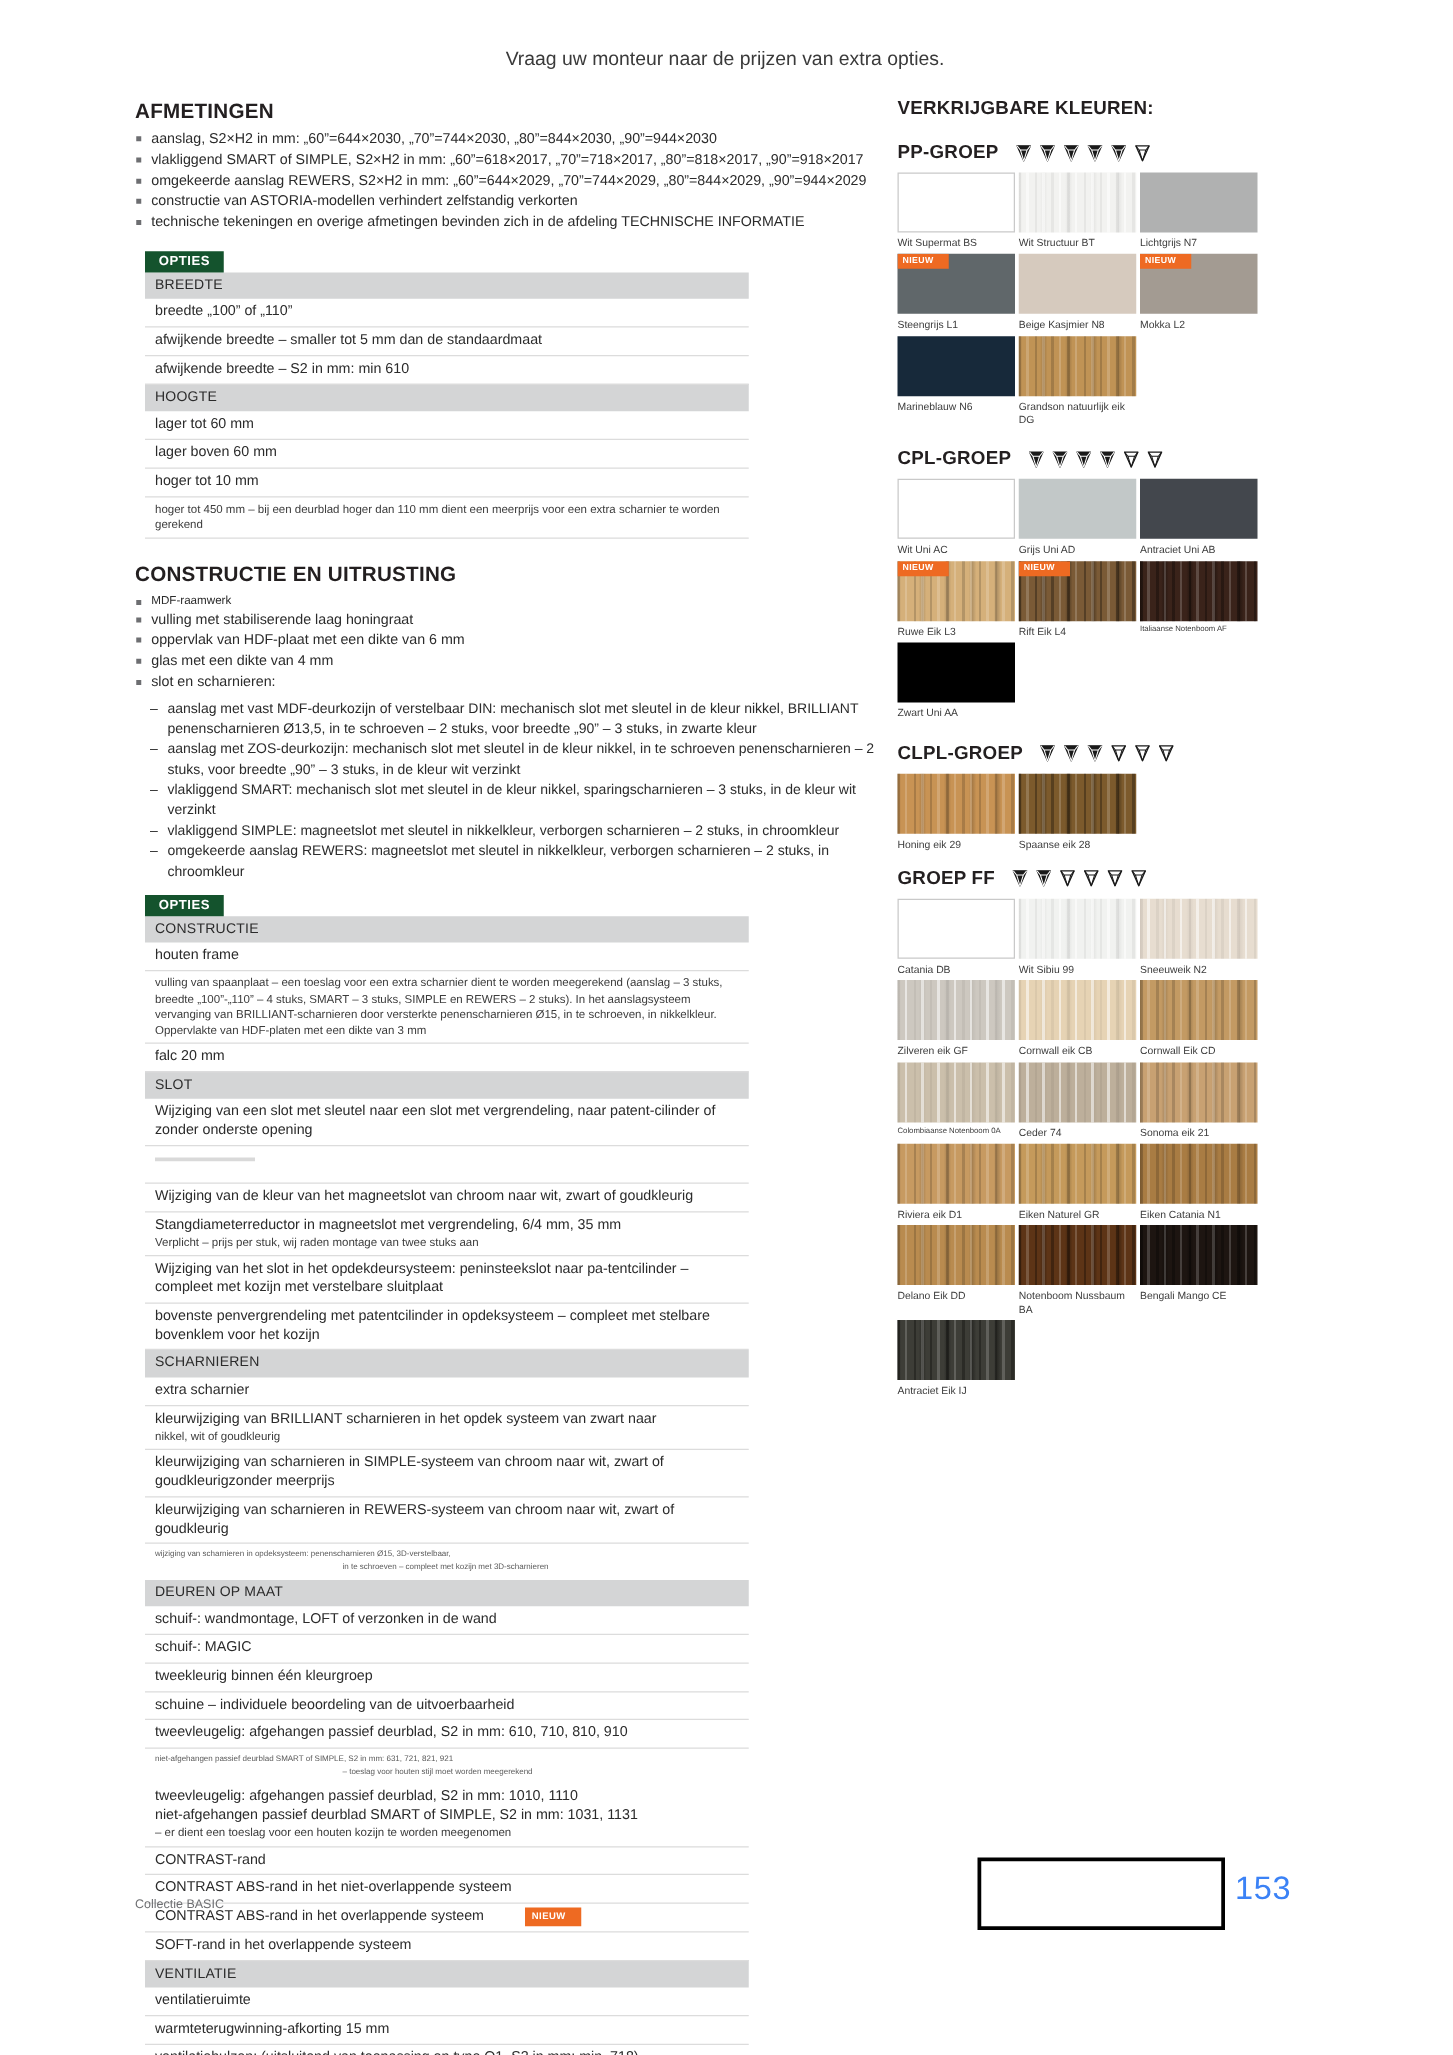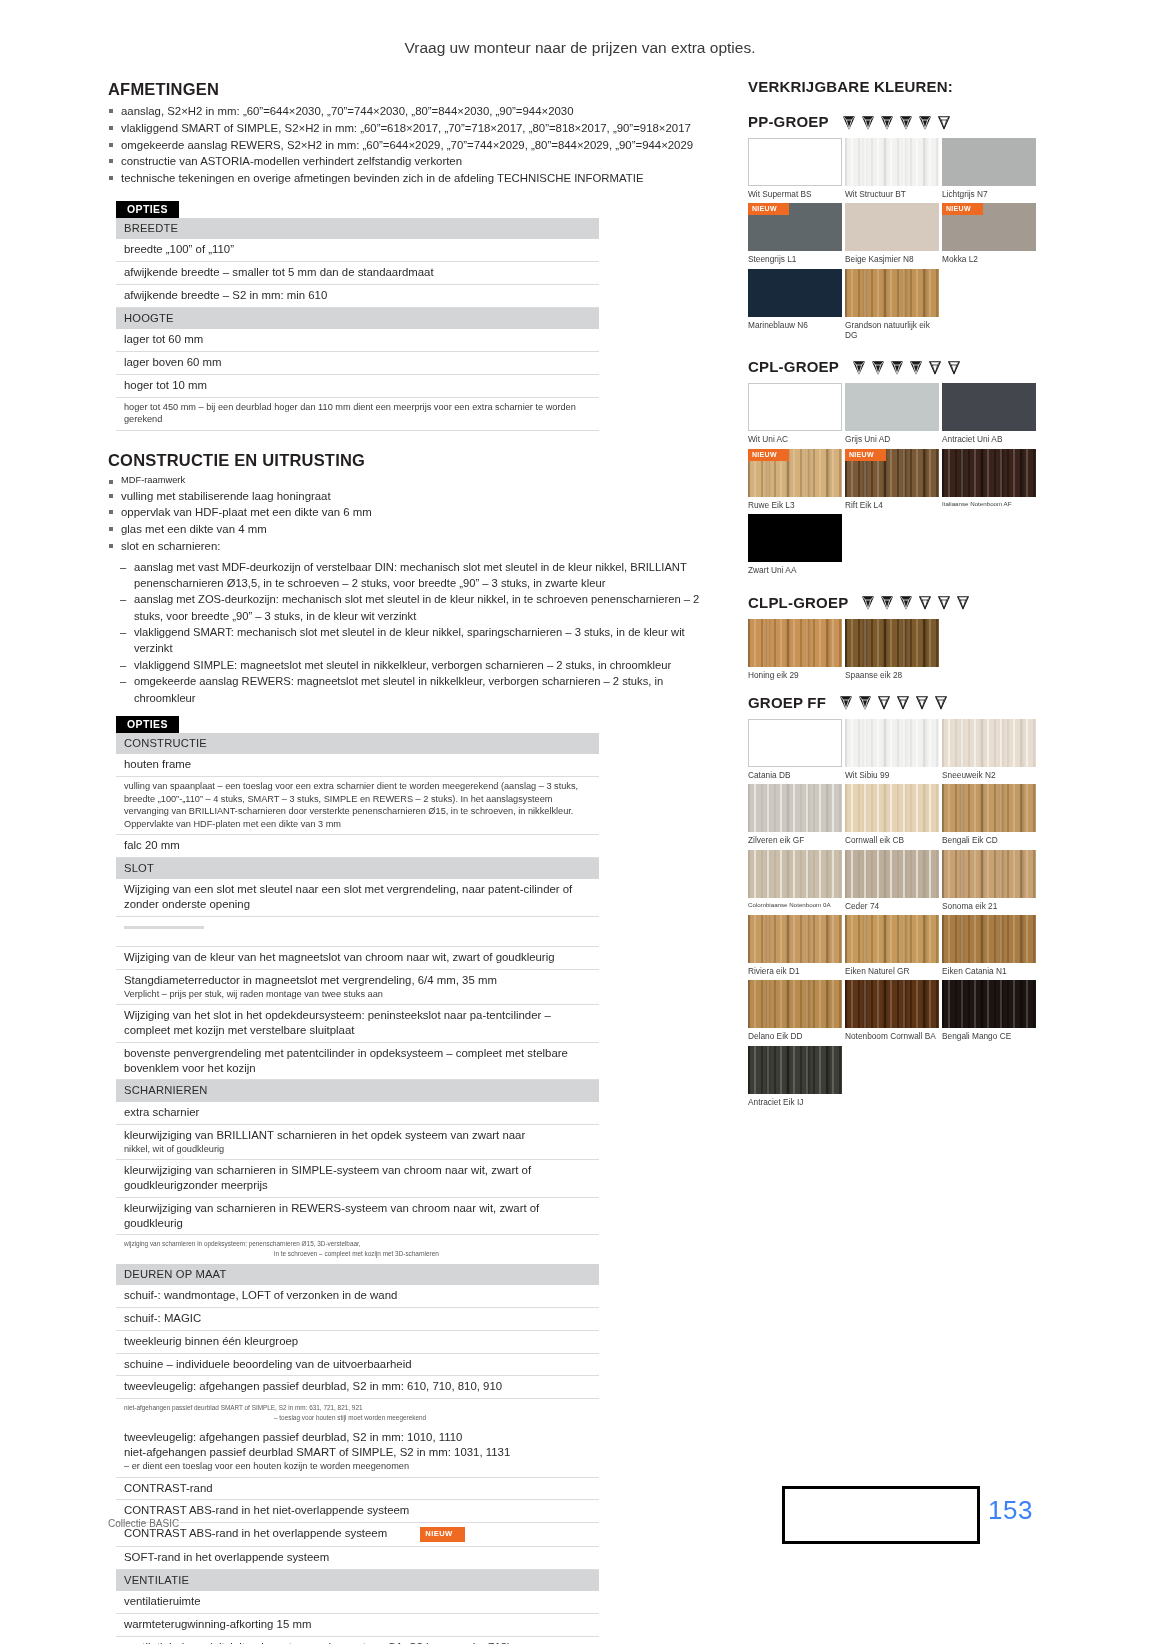--- a/index.html
+++ b/index.html
@@ -40,21 +40,21 @@
   ul.dash{list-style:none;margin:0;padding:0 0 0 12px;}
   ul.dash>li{
     position:relative;padding-left:14px;font-size:11.2px;line-height:1.46;color:#2b2b2b;
   }
   ul.dash>li:before{
     content:"\2013";position:absolute;left:0;top:0;color:#2b2b2b;
   }
 
   
   .opties-tag{
-    display:inline-block;background:#000000;color:#fff;
+    display:inline-block;background:#14532d;color:#fff;
     font-size:10.5px;font-weight:bold;letter-spacing:.4px;
     padding:2px 11px 3px 11px;margin:10px 12px 0 8px;
   }
 
   
   .tbl{width:483px;margin:0 0 0 8px;border-collapse:collapse;}
   .tbl .hd td{
     background:#d4d5d6;font-size:11.2px;padding:3px 0 4px 8px;color:#2b2b2b;
     border:none;letter-spacing:.2px;
   }
@@ -71,21 +71,21 @@
   .xsline.ind{padding-left:150px;}
   .rule-sm{display:block;width:80px;height:3px;background:#d9d9d9;margin:6px 0 2px 0;}
 
   .nieuw{
     display:inline-block;background:#ee6a22;color:#fff;font-size:7.6px;
     font-weight:bold;letter-spacing:.4px;padding:2px 12px 3px 5px;
     vertical-align:1px;margin-left:30px;
   }
 
   
-  .rightcol{position:absolute;left:748px;top:78px;width:300px;}
+  .rightcol{position:absolute;left:718px;top:78px;width:300px;}
   .kleuren-title{font-size:15px;font-weight:bold;letter-spacing:.2px;margin:0 0 18px 0;}
   .grp-head{display:flex;align-items:center;margin:0 0 8px 0;}
   .grp-name{font-size:15px;font-weight:bold;letter-spacing:.2px;white-space:nowrap;}
   .diamonds{margin-left:12px;display:flex;gap:3px;align-items:center;}
   .dia{width:16px;height:16px;display:block;}
 
   .swatch-grid{display:flex;flex-wrap:wrap;width:292px;}
   .sw{width:94px;margin:0 3px 4px 0;}
   .sw .chip{
     width:94px;height:48px;position:relative;overflow:hidden;display:block;
@@ -537,21 +537,21 @@
             <div class="sw">
               <div class="chip" style="background: repeating-linear-gradient(90deg, rgba(0, 0, 0, 0.05) 0px, rgba(0, 0, 0, 0.05) 2px, transparent 2px, transparent 6px, rgba(255, 255, 255, 0.55) 6px, rgba(255, 255, 255, 0.55) 8px, transparent 8px, transparent 13px), repeating-linear-gradient(90deg, rgba(0, 0, 0, 0.05) 0px, transparent 3px, transparent 17px, rgba(0, 0, 0, 0.05) 20px), rgb(205, 200, 192);"></div>
               <span class="lbl">Zilveren eik GF</span>
             </div>
             <div class="sw">
               <div class="chip" style="background: repeating-linear-gradient(90deg, rgba(0, 0, 0, 0.05) 0px, rgba(0, 0, 0, 0.05) 2px, transparent 2px, transparent 6px, rgba(255, 255, 255, 0.55) 6px, rgba(255, 255, 255, 0.55) 8px, transparent 8px, transparent 13px), repeating-linear-gradient(90deg, rgba(0, 0, 0, 0.05) 0px, transparent 3px, transparent 17px, rgba(0, 0, 0, 0.05) 20px), rgb(230, 211, 180);"></div>
               <span class="lbl">Cornwall eik CB</span>
             </div>
             <div class="sw">
               <div class="chip" style="background: repeating-linear-gradient(90deg, rgba(0, 0, 0, 0.16) 0px, rgba(0, 0, 0, 0.16) 2px, transparent 2px, transparent 6px, rgba(255, 255, 255, 0.18) 6px, rgba(255, 255, 255, 0.18) 8px, transparent 8px, transparent 13px), repeating-linear-gradient(90deg, rgba(0, 0, 0, 0.16) 0px, transparent 3px, transparent 17px, rgba(0, 0, 0, 0.16) 20px), rgb(195, 154, 99);"></div>
-              <span class="lbl">Bengali Eik CD</span>
+              <span class="lbl">Cornwall Eik CD</span>
             </div>
             <div class="sw">
               <div class="chip" style="background: repeating-linear-gradient(90deg, rgba(0, 0, 0, 0.05) 0px, rgba(0, 0, 0, 0.05) 2px, transparent 2px, transparent 6px, rgba(255, 255, 255, 0.55) 6px, rgba(255, 255, 255, 0.55) 8px, transparent 8px, transparent 13px), repeating-linear-gradient(90deg, rgba(0, 0, 0, 0.05) 0px, transparent 3px, transparent 17px, rgba(0, 0, 0, 0.05) 20px), rgb(203, 191, 171);"></div>
               <span class="lbl tiny">Colombiaanse Notenboom 0A</span>
             </div>
             <div class="sw">
               <div class="chip" style="background: repeating-linear-gradient(90deg, rgba(0, 0, 0, 0.05) 0px, rgba(0, 0, 0, 0.05) 2px, transparent 2px, transparent 6px, rgba(255, 255, 255, 0.55) 6px, rgba(255, 255, 255, 0.55) 8px, transparent 8px, transparent 13px), repeating-linear-gradient(90deg, rgba(0, 0, 0, 0.05) 0px, transparent 3px, transparent 17px, rgba(0, 0, 0, 0.05) 20px), rgb(189, 175, 155);"></div>
               <span class="lbl">Ceder 74</span>
             </div>
             <div class="sw">
@@ -569,21 +569,21 @@
             <div class="sw">
               <div class="chip" style="background: repeating-linear-gradient(90deg, rgba(0, 0, 0, 0.16) 0px, rgba(0, 0, 0, 0.16) 2px, transparent 2px, transparent 6px, rgba(255, 255, 255, 0.18) 6px, rgba(255, 255, 255, 0.18) 8px, transparent 8px, transparent 13px), repeating-linear-gradient(90deg, rgba(0, 0, 0, 0.16) 0px, transparent 3px, transparent 17px, rgba(0, 0, 0, 0.16) 20px), rgb(169, 124, 67);"></div>
               <span class="lbl">Eiken Catania N1</span>
             </div>
             <div class="sw">
               <div class="chip" style="background: repeating-linear-gradient(90deg, rgba(0, 0, 0, 0.16) 0px, rgba(0, 0, 0, 0.16) 2px, transparent 2px, transparent 6px, rgba(255, 255, 255, 0.18) 6px, rgba(255, 255, 255, 0.18) 8px, transparent 8px, transparent 13px), repeating-linear-gradient(90deg, rgba(0, 0, 0, 0.16) 0px, transparent 3px, transparent 17px, rgba(0, 0, 0, 0.16) 20px), rgb(185, 139, 79);"></div>
               <span class="lbl">Delano Eik DD</span>
             </div>
             <div class="sw">
               <div class="chip" style="background: repeating-linear-gradient(90deg, rgba(0, 0, 0, 0.3) 0px, rgba(0, 0, 0, 0.3) 2px, transparent 2px, transparent 6px, rgba(255, 255, 255, 0.18) 6px, rgba(255, 255, 255, 0.18) 8px, transparent 8px, transparent 13px), repeating-linear-gradient(90deg, rgba(0, 0, 0, 0.3) 0px, transparent 3px, transparent 17px, rgba(0, 0, 0, 0.3) 20px), rgb(93, 52, 22);"></div>
-              <span class="lbl">Notenboom Cornwall BA</span>
+              <span class="lbl">Notenboom Nussbaum BA</span>
             </div>
             <div class="sw">
               <div class="chip" style="background: repeating-linear-gradient(90deg, rgba(0, 0, 0, 0.3) 0px, rgba(0, 0, 0, 0.3) 2px, transparent 2px, transparent 6px, rgba(255, 255, 255, 0.18) 6px, rgba(255, 255, 255, 0.18) 8px, transparent 8px, transparent 13px), repeating-linear-gradient(90deg, rgba(0, 0, 0, 0.3) 0px, transparent 3px, transparent 17px, rgba(0, 0, 0, 0.3) 20px), rgb(29, 21, 17);"></div>
               <span class="lbl">Bengali Mango CE</span>
             </div>
             <div class="sw">
               <div class="chip" style="background: repeating-linear-gradient(90deg, rgba(0, 0, 0, 0.3) 0px, rgba(0, 0, 0, 0.3) 2px, transparent 2px, transparent 6px, rgba(255, 255, 255, 0.18) 6px, rgba(255, 255, 255, 0.18) 8px, transparent 8px, transparent 13px), repeating-linear-gradient(90deg, rgba(0, 0, 0, 0.3) 0px, transparent 3px, transparent 17px, rgba(0, 0, 0, 0.3) 20px), rgb(61, 61, 55);"></div>
               <span class="lbl">Antraciet Eik IJ</span>
             </div>
           </div>

